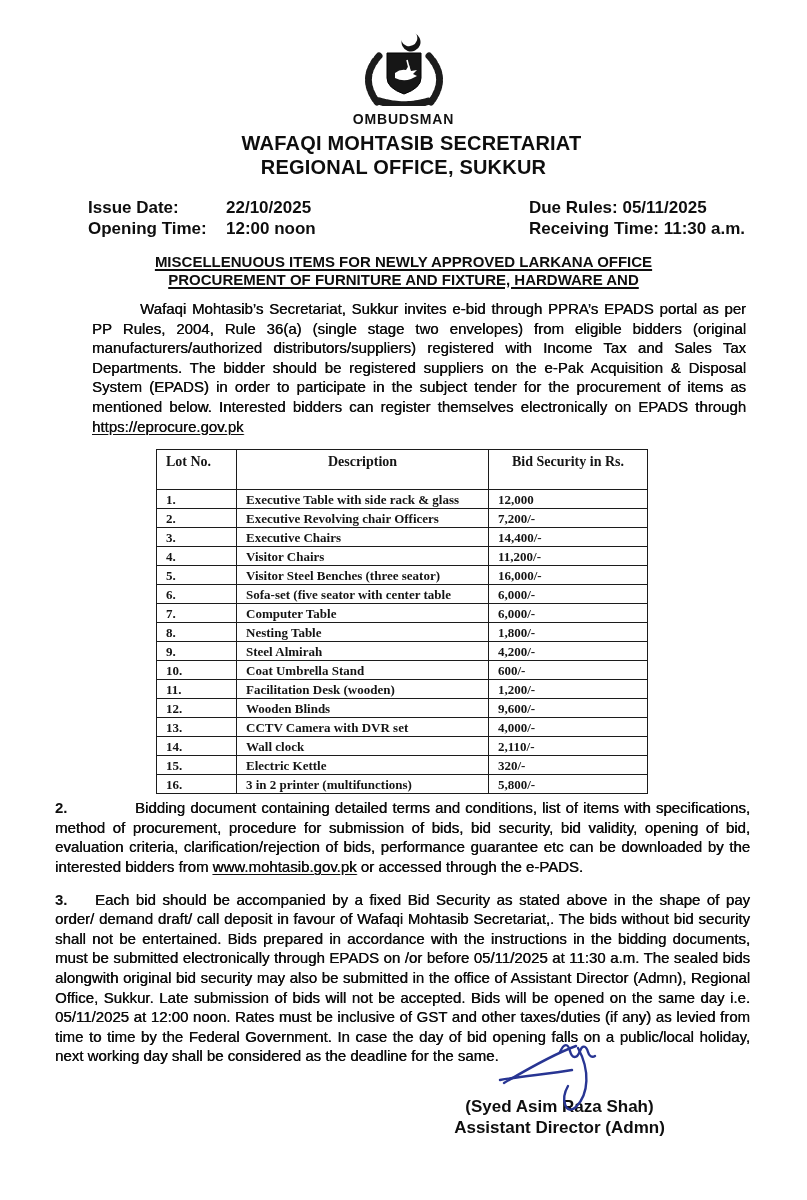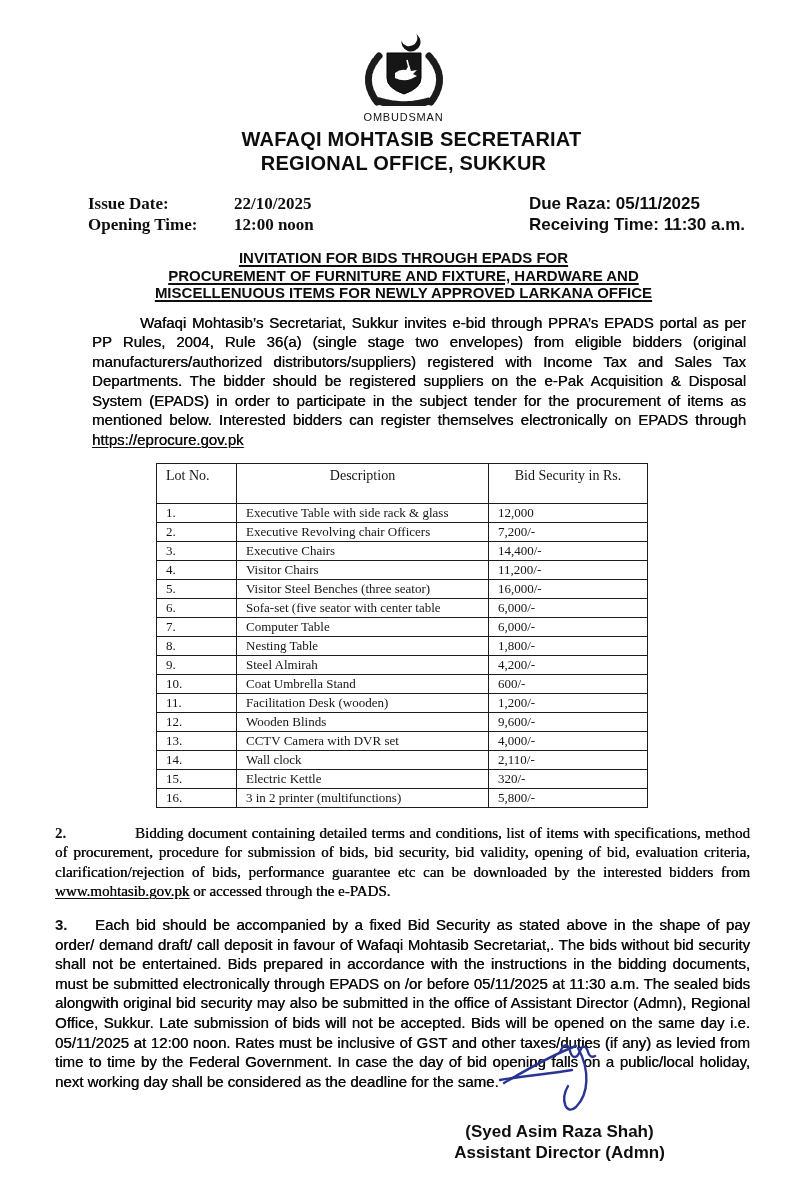--- a/index.html
+++ b/index.html
@@ -9,64 +9,64 @@
     margin:0 auto;
     background:#ffffff;
     font-family:"Liberation Sans",sans-serif;
     color:#0e0e0e;
     overflow:hidden;
   }
   
   .header{text-align:center;padding-top:30px;}
   .logo{display:inline-block;line-height:0;}
   .logo-caption{
-    font-size:11px;font-weight:normal;letter-spacing:.8px;
+    font-size:14px;font-weight:bold;letter-spacing:.8px;
     margin-top:1px;color:#111;
   }
   .org-line1{font-size:20px;font-weight:bold;line-height:24px;margin-top:4px;letter-spacing:.2px;padding-left:16px;}
   .org-line2{font-size:20px;font-weight:bold;line-height:24px;letter-spacing:.2px;}
   
   .dates{
     display:flex;justify-content:space-between;
     margin:18px 62px 0 88px;
     font-weight:bold;font-size:17px;line-height:21px;
   }
-  .dates-left{display:grid;grid-template-columns:130px auto;column-gap:16px;font-family:Liberation Serif, serif;}
+  .dates-left{display:grid;grid-template-columns:130px auto;column-gap:8px;}
   .dates-right{white-space:nowrap;}
   .dates-right .row{display:block;}
   
   .invite{margin-top:14px;text-align:center;}
   .invite div{
     font-size:15px;font-weight:bold;line-height:17.5px;
     text-decoration:underline;text-underline-offset:2px;text-decoration-thickness:1.5px;
   }
   
   .para{
     text-align:justify;font-size:15px;line-height:19.6px;
     text-shadow:0.35px 0 currentColor; 
   }
   .p1{margin:11px 61px 0 92px;text-indent:48px;}
-  .p2{margin:16px 57px 0 55px;font-family:Liberation Serif, serif;}
+  .p2{margin:4px 57px 0 55px;}
   .p3{margin:13px 57px 0 55px;}
   .p4{margin:13px 57px 0 55px;}
   .pnum{display:inline-block;font-weight:bold;text-shadow:none;}
   .pnum.w80{width:80px;}
   .pnum.w40{width:40px;}
   .para .b{font-weight:normal;}
   .para .u{text-decoration:underline;text-underline-offset:2px;}
   
   .lots{
     margin:13px 0 0 156px;
     border-collapse:collapse;
     font-family:"Liberation Serif",serif;
     background:#fff;
   }
   .lots th,.lots td{
     border:1.5px solid #1c1c1c;
-    font-weight:normal;color:#151515;margin-top:36px;
+    font-weight:bold;color:#151515;margin-top:36px;
   }
   .lots th{
     font-size:14px;height:34px;vertical-align:top;padding-top:4px;
   }
   .lots td{
     font-size:13px;line-height:15px;height:16px;padding:1px 4px 1px 9px;
     white-space:nowrap;
   }
   .col-lot{width:66px;}
   .col-desc{width:238px;}
@@ -110,29 +110,28 @@
   </div>
 
   <div class="dates">
     <div class="dates-left">
       <span>Issue Date:</span>
       <span>22/10/2025</span>
       <span>Opening Time:</span>
       <span>12:00 noon</span>
     </div>
     <div class="dates-right">
-      <span class="row"><span>Due Raza:</span> <span>05/11/2025</span></span>
+      <span class="row"><span>Due Rules:</span> <span>05/11/2025</span></span>
       <span class="row"><span>Receiving Time:</span> <span>11:30 a.m.</span></span>
     </div>
   </div>
 
   <div class="invite">
-    <div>INVITATION FOR BIDS THROUGH EPADS FOR</div>
+    <div>MISCELLENUOUS ITEMS FOR NEWLY APPROVED LARKANA OFFICE</div>
     <div>PROCUREMENT OF FURNITURE AND FIXTURE, HARDWARE AND</div>
-    <div>MISCELLENUOUS ITEMS FOR NEWLY APPROVED LARKANA OFFICE</div>
   </div>
 
   <div class="para p1"><span>Wafaqi Mohtasib’s Secretariat, Sukkur invites e-bid through PPRA’s EPADS portal as per PP Rules, 2004, Rule 36(a) (single stage two envelopes) from eligible bidders (original manufacturers/authorized distributors/suppliers) registered with Income Tax and Sales Tax Departments. The bidder should be registered suppliers on the e-Pak Acquisition &amp; Disposal System (EPADS) in order to participate in the subject tender for the procurement of items as mentioned below. Interested bidders can register themselves electronically on EPADS through </span><span class="u">https://eprocure.gov.pk</span></div>
 
   <table class="lots">
     <colgroup>
         <col class="col-lot">
         <col class="col-desc">
         <col class="col-bid">
       </colgroup>

